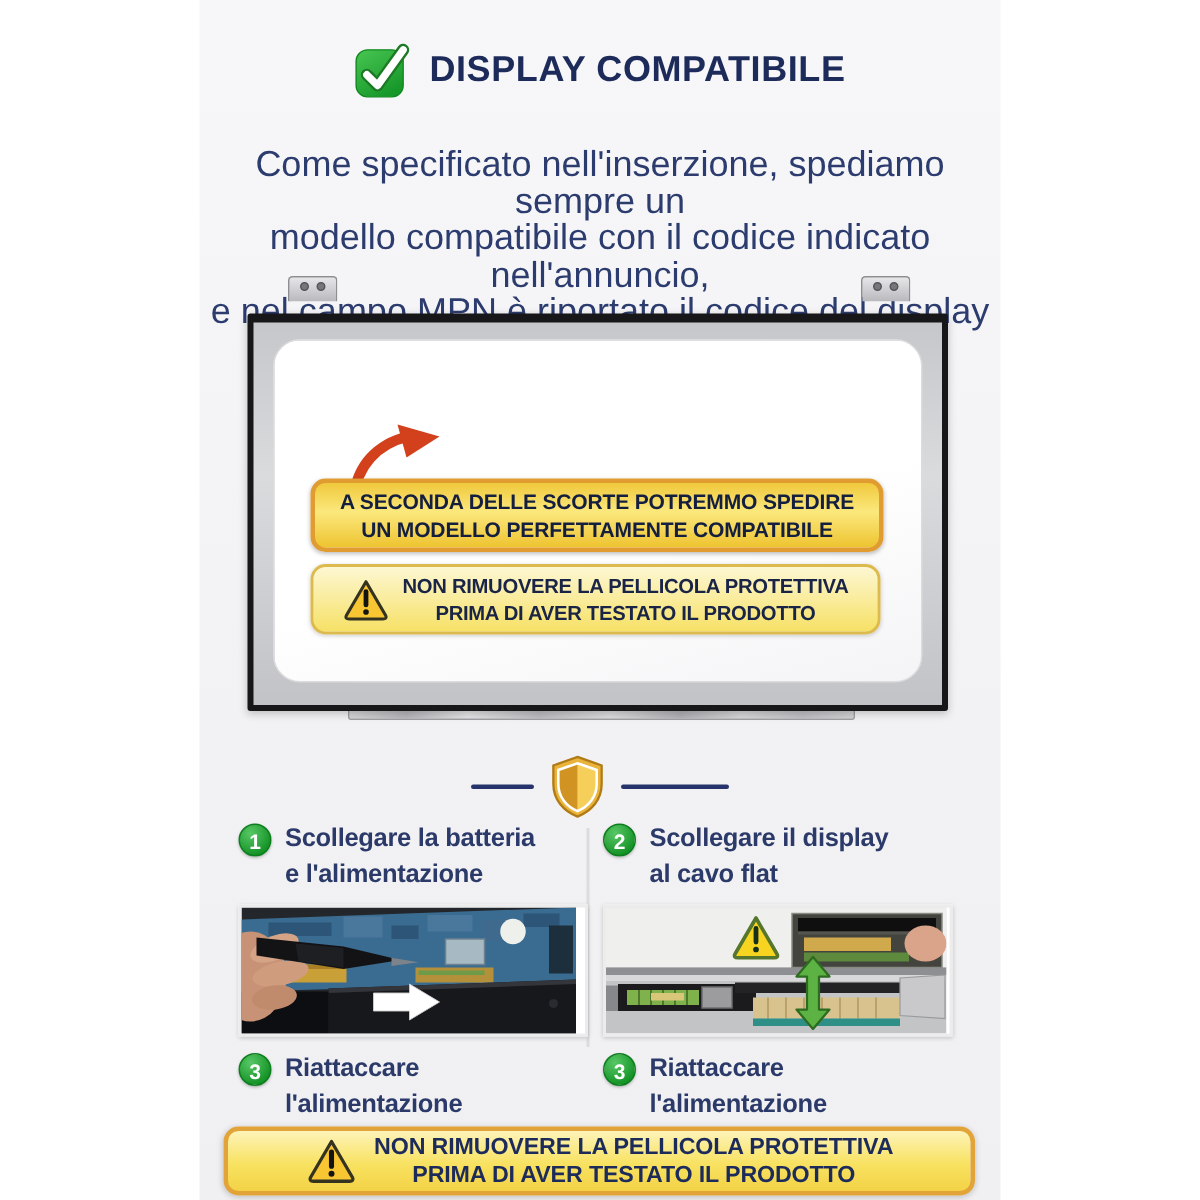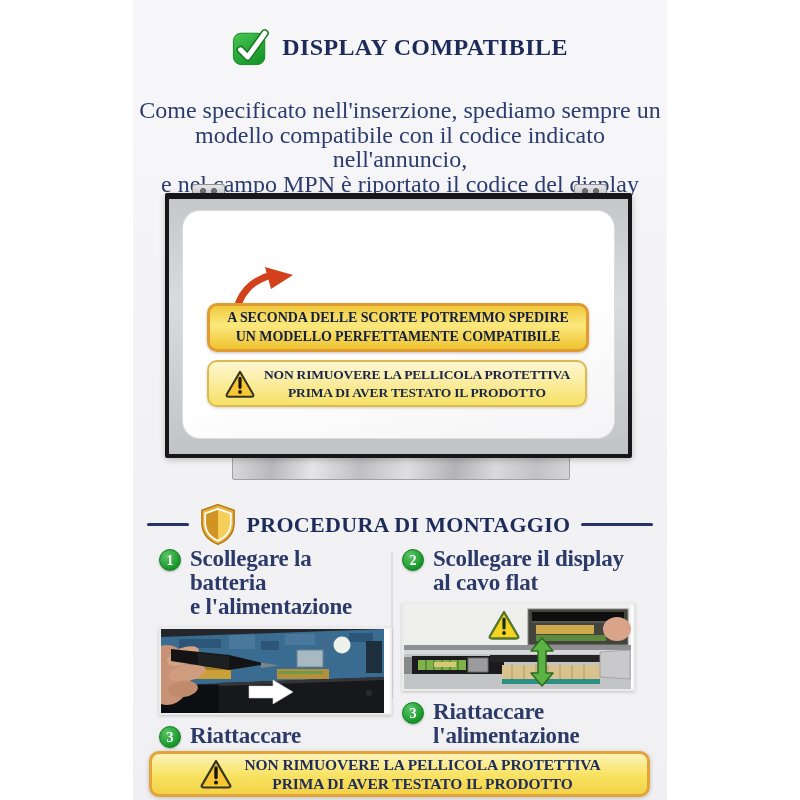--- a/index.html
+++ b/index.html
@@ -1,17 +1,17 @@
 <!DOCTYPE html>
 <html><head>
 <meta charset="utf-8">
 <style>
   html,body{margin:0;padding:0;background:#ffffff;}
   .page{position:relative;width:800px;height:800px;background:#ffffff;overflow:hidden;
-        font-family:Liberation Serif, serif;border-radius:23px;}
+        font-family:Liberation Sans, sans-serif;border-radius:23px;}
   .content{position:absolute;left:133px;top:0;width:534px;height:800px;
            background:linear-gradient(180deg,#f7f7f9 0%,#f2f2f4 60%,#f0f0f2 100%);}
   .ml{white-space:pre-line;}
 
   
   .header-row{position:absolute;top:28px;left:0;right:0;display:flex;align-items:center;
               justify-content:center;gap:12px;}
   .page-title{font-size:24px;font-weight:800;color:#1d2b5a;letter-spacing:.4px;}
 
   
@@ -19,21 +19,21 @@
          font-size:24px;line-height:24.5px;color:#2c3c6e;}
 
   
   .panel-wrap{position:absolute;left:32px;top:184px;width:467px;height:300px;}
   .bracket{position:absolute;top:0;width:33px;height:17px;
            background:linear-gradient(#e6e6e8,#b9b9bd);border:1px solid #8e8e92;border-bottom:none;
            border-radius:3px 3px 0 0;display:flex;gap:5px;justify-content:center;padding-top:3px;
            box-sizing:border-box;z-index:1;}
   .bracket-l{left:27px;} .bracket-r{right:25px;}
   .hole{width:6px;height:6px;border-radius:50%;background:#77777b;border:1px solid #55555a;box-sizing:border-box;}
-  .panel-frame{position:absolute;left:0;top:9px;width:467px;height:265px;background:#17171a;
+  .panel-frame{position:absolute;left:0;top:25px;width:467px;height:265px;background:#17171a;
                border-radius:2px;z-index:2;box-shadow:0 2px 6px rgba(0,0,0,.22);}
   .panel-silver{position:absolute;left:4px;right:4px;top:6px;bottom:4px;
                 background:linear-gradient(180deg,#c6c7ca,#dadbdd 40%,#c2c3c7);}
   .panel-screen{position:absolute;left:13px;right:13px;top:11px;bottom:15px;
                 background:linear-gradient(165deg,#ffffff 55%,#f4f4f6);border-radius:18px;
                 border:1px solid #dcdcde;}
   .curved-arrow{position:absolute;left:46px;top:54px;}
   .callout1{position:absolute;left:24px;top:92px;width:368px;border:3px solid #e09c31;border-radius:10px;
             background:linear-gradient(180deg,#f0c93c,#fbe87d 45%,#eec330);padding:3px 4px;
             text-align:center;font-size:14px;line-height:18.5px;font-weight:700;color:#141e3e;
@@ -59,21 +59,21 @@
   
   .col{position:absolute;top:547px;width:233px;}
   .col-left{left:26px;} .col-right{left:269px;}
   .divider{position:absolute;left:258px;top:552px;width:2px;height:146px;background:#dcdcde;}
   .step-row{display:flex;align-items:flex-start;gap:9px;}
   .step-badge{flex:0 0 auto;width:22px;height:22px;margin-top:2px;border-radius:50%;
               background:radial-gradient(circle at 35% 28%,#58c766,#149326 75%);
               border:1px solid #0e7d1e;color:#fff;font-size:14px;font-weight:700;
               text-align:center;line-height:22px;box-sizing:border-box;
               box-shadow:0 1px 2px rgba(0,0,0,.25);}
-  .step-label{font-size:23px;line-height:24px;font-weight:600;color:#2b3a69;letter-spacing:-.2px;}
+  .step-label{font-size:17px;line-height:24px;font-weight:600;color:#2b3a69;letter-spacing:-.2px;}
   .step-photo{margin-top:8px;border:2px solid #ececec;box-shadow:0 1px 3px rgba(0,0,0,.2);
               font-size:0;line-height:0;background:#fff;}
   .step-bottom{margin-top:9px;}
 
   
   .footer-warning{position:absolute;left:16px;top:751px;width:501px;height:46px;box-sizing:border-box;
                   border:3px solid #e2a338;border-radius:10px;
                   background:linear-gradient(180deg,#fdf3b9,#f8e261 55%,#f3d246);
                   display:flex;align-items:center;justify-content:center;gap:10px;
                   box-shadow:0 1px 4px rgba(0,0,0,.22);}
@@ -144,21 +144,20 @@
     </div>
 
     <div class="proc-header">
       <span class="rule rule-l"></span>
       <svg width="36" height="43" viewBox="0 0 38 44">
         <path d="M19 1 L36 7 V20 C36 31 29 39 19 43 C9 39 2 31 2 20 V7 Z" fill="#e9b33c" stroke="#b07a15" stroke-width="1.6"></path>
         <path d="M19 5.5 L5.5 10.2 V20 C5.5 29 11 35.8 19 39.2 Z" fill="#d19422"></path>
         <path d="M19 5.5 L32.5 10.2 V20 C32.5 29 27 35.8 19 39.2 Z" fill="#f6ce5a"></path>
         <path d="M19 5.5 L32.5 10.2 V20 C32.5 29 27 35.8 19 39.2 C11 35.8 5.5 29 5.5 20 V10.2 Z" fill="none" stroke="#ffffff" stroke-width="1.8"></path>
       </svg>
-      <span class="proc-title">PROCEDURA DI MONTAGGIO</span>
       <span class="rule rule-r"></span>
     </div>
 
     <div class="divider"></div>
 
     <div class="col col-left">
       <div class="step-row">
         <span class="step-badge">1</span>
         <span class="step-label ml">Scollegare la batteria
 e l'alimentazione</span>

